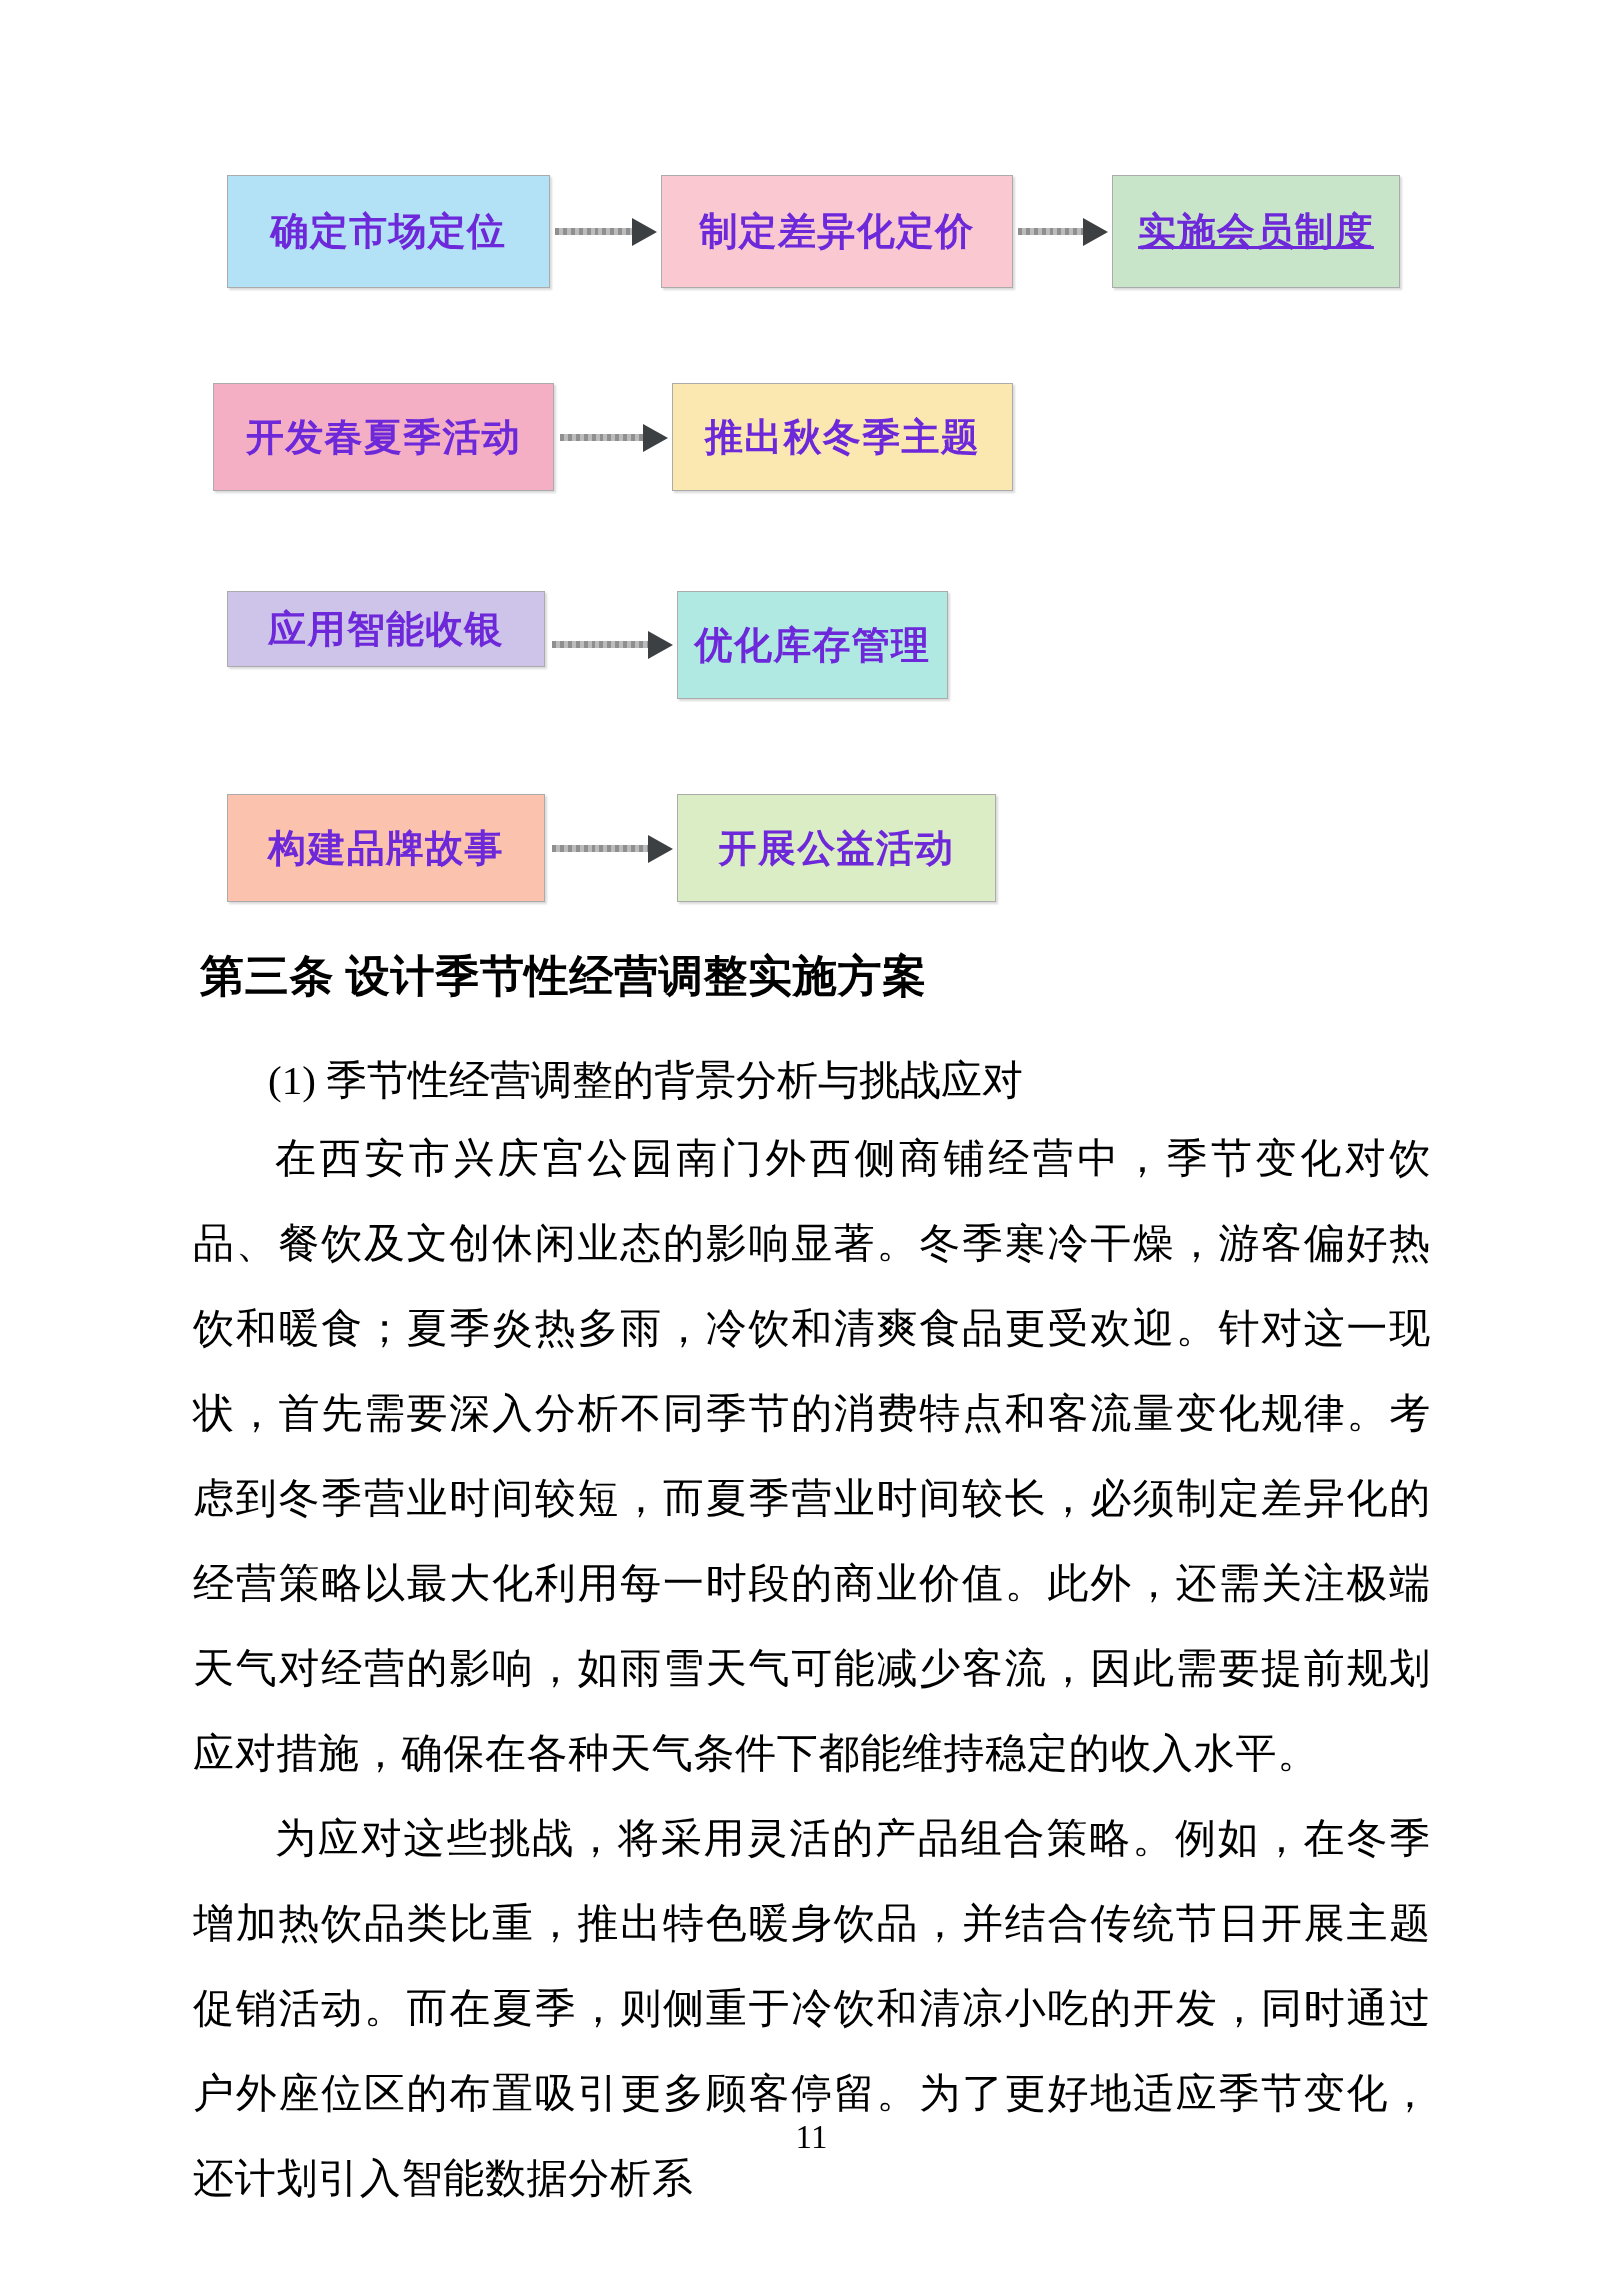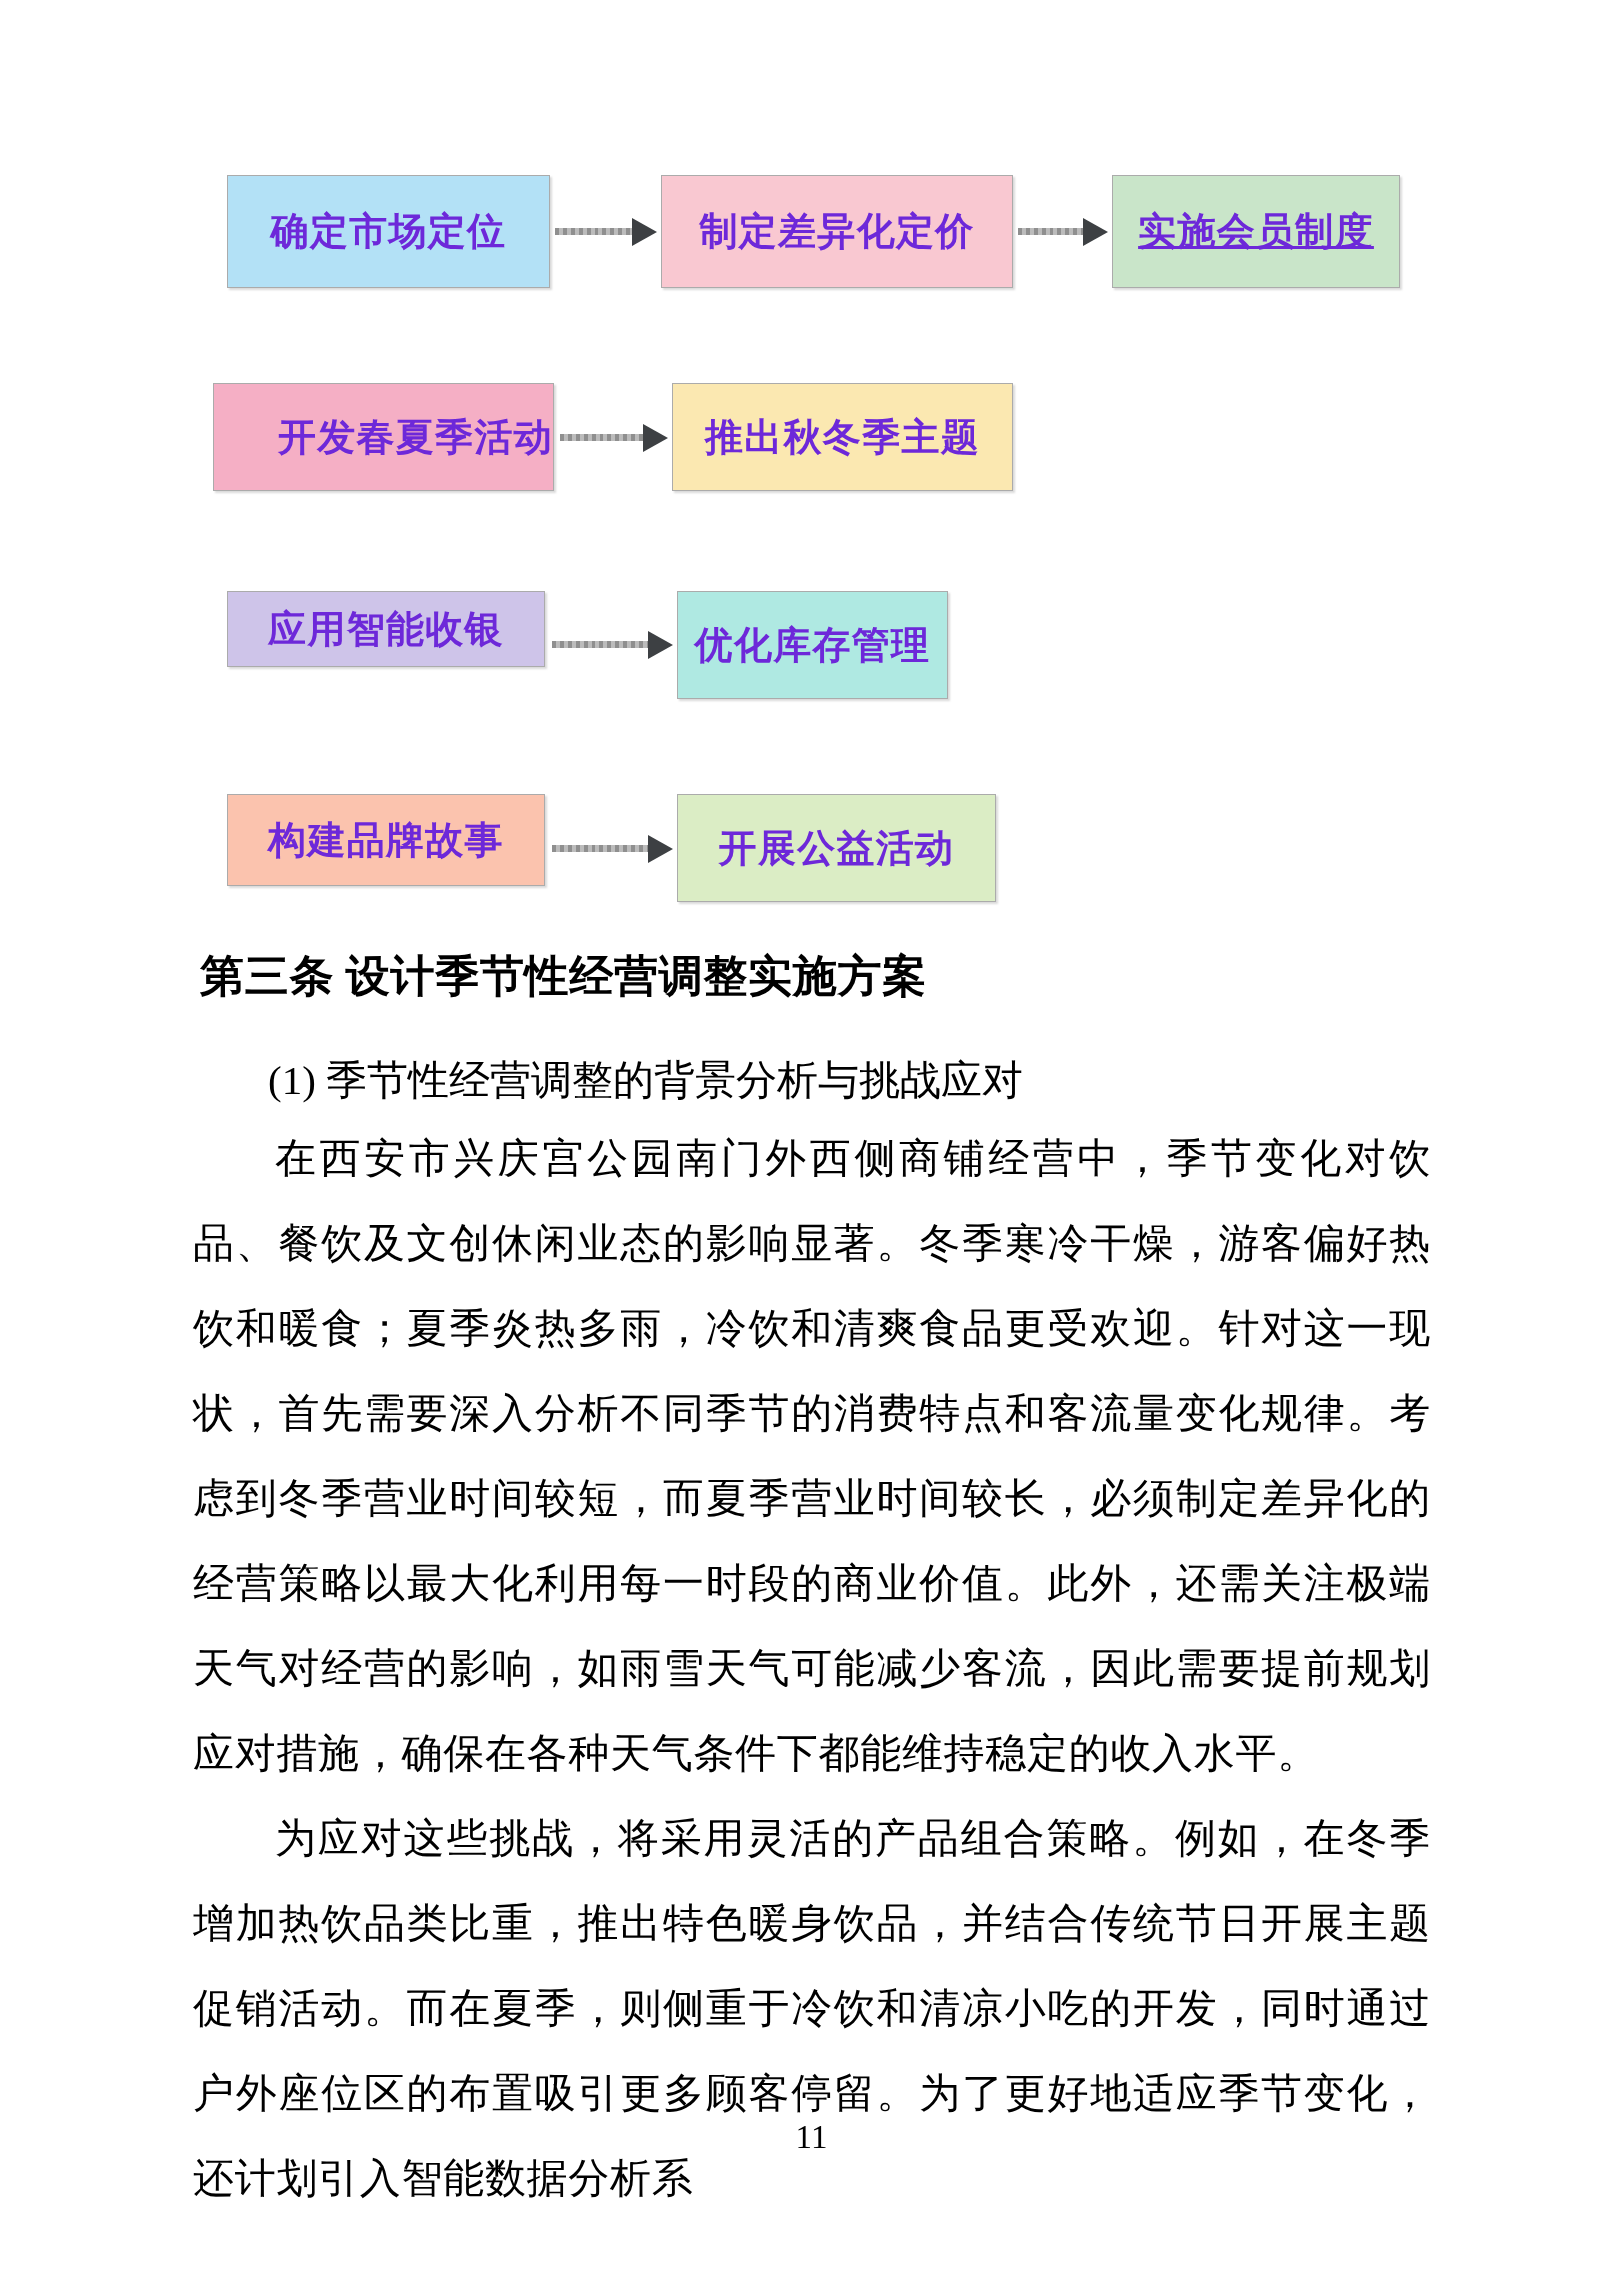--- a/index.html
+++ b/index.html
@@ -11,25 +11,25 @@
   .fbox{
     position:absolute;display:flex;align-items:center;justify-content:center;
     border:1.3px solid #ababab;box-sizing:border-box;
     box-shadow:2px 2px 2px rgba(0,0,0,0.15);
     font-family:"Liberation Sans","DejaVu Sans",sans-serif;
     font-weight:bold;font-size:38px;color:#6d28d9;letter-spacing:1.3px;
   }
   .b11{left:227px;top:175px;width:323px;height:113px;}
   .b12{left:661px;top:175px;width:352px;height:113px;}
   .b13{left:1112px;top:175px;width:288px;height:113px;text-decoration:underline;}
-  .b21{left:213px;top:383px;width:341px;height:108px;justify-content:flex-end;}
+  .b21{left:213px;top:383px;width:341px;height:108px;}
   .b22{left:672px;top:383px;width:341px;height:108px;}
   .b31{left:227px;top:591px;width:318px;height:76px;}
   .b32{left:677px;top:591px;width:271px;height:108px;}
-  .b41{left:227px;top:794px;width:318px;height:92px;}
+  .b41{left:227px;top:794px;width:318px;height:108px;}
   .b42{left:677px;top:794px;width:319px;height:108px;}
   .arrow{position:absolute;height:29px;display:flex;align-items:center;}
   .arrow .shaft{
     flex:1;height:7.9px;
     background-image:repeating-linear-gradient(90deg,#8f8f8f 0 3.9px,#bcbcbc 3.9px 7.9px);
   }
   .arrow .head{
     width:0;height:0;border-top:14.4px solid transparent;border-bottom:14.4px solid transparent;
     border-left:25px solid #3d4043;
   }

